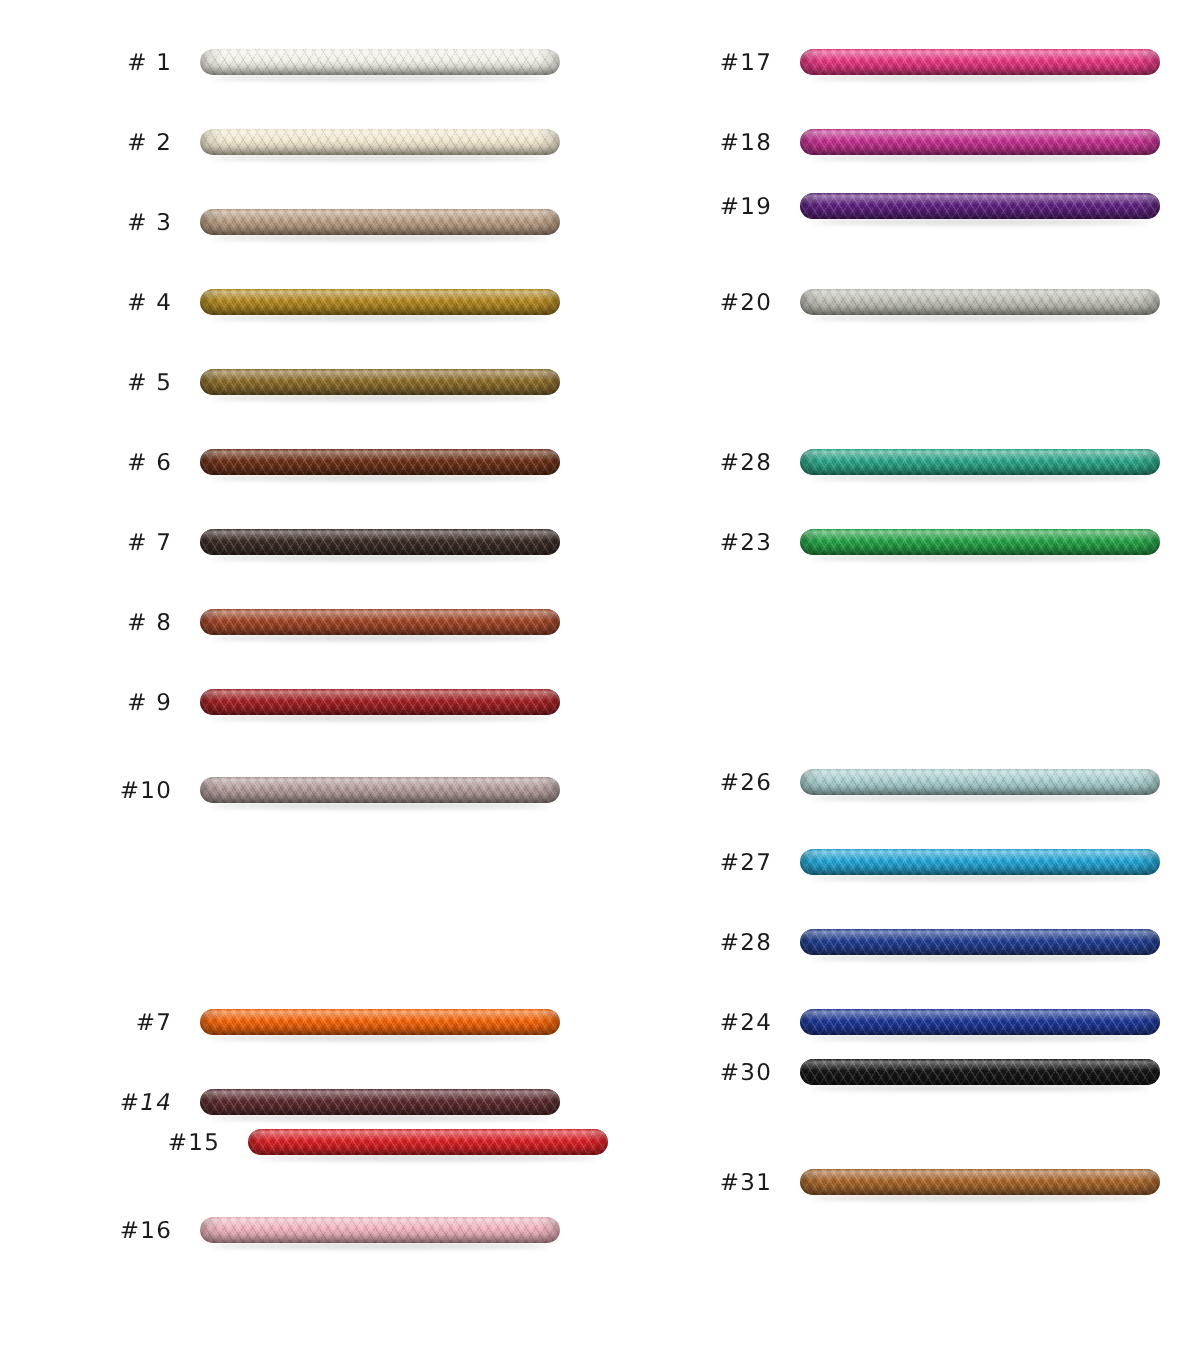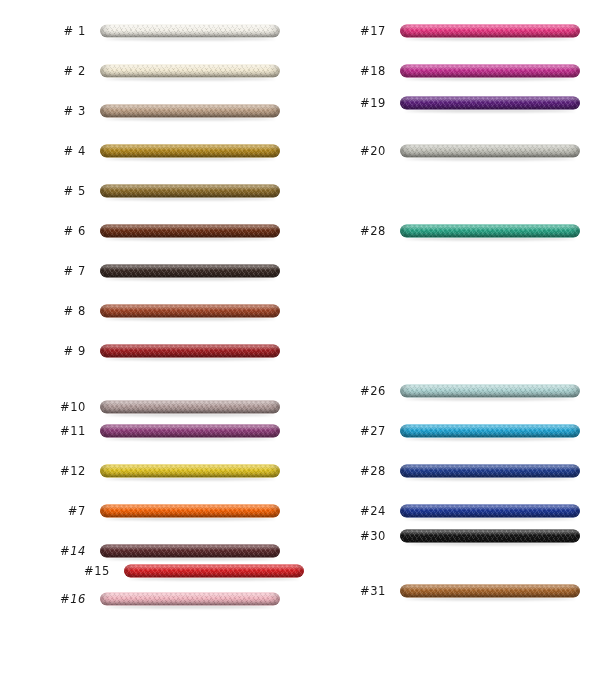--- a/index.html
+++ b/index.html
@@ -242,46 +242,24 @@
         <div class="swatch-label"># 9</div>
         <div class="swatch-bar-wrap">
           <div class="swatch-bar" style="background-color: rgb(160, 31, 34);">
             <div class="weave"></div>
             <div class="shade"></div>
             <div class="ends"></div>
           </div>
           <div class="drop"></div>
         </div>
       </div>
-      <div class="swatch-row" style="top: 388px;">
+      <div class="swatch-row" style="top: 376px;">
         <div class="swatch-label">#10</div>
         <div class="swatch-bar-wrap">
           <div class="swatch-bar" style="background-color: rgb(176, 154, 152);">
-            <div class="weave"></div>
-            <div class="shade"></div>
-            <div class="ends"></div>
-          </div>
-          <div class="drop"></div>
-        </div>
-      </div>
-      <div class="swatch-row" style="top: 412px;">
-        <div class="swatch-label">#11</div>
-        <div class="swatch-bar-wrap">
-          <div class="swatch-bar" style="background-color: rgb(141, 61, 120);">
-            <div class="weave"></div>
-            <div class="shade"></div>
-            <div class="ends"></div>
-          </div>
-          <div class="drop"></div>
-        </div>
-      </div>
-      <div class="swatch-row" style="top: 452px;">
-        <div class="swatch-label">#12</div>
-        <div class="swatch-bar-wrap">
-          <div class="swatch-bar" style="background-color: rgb(221, 192, 33);">
             <div class="weave"></div>
             <div class="shade"></div>
             <div class="ends"></div>
           </div>
           <div class="drop"></div>
         </div>
       </div>
       <div class="swatch-row" style="top: 492px;">
         <div class="swatch-label">#7</div>
         <div class="swatch-bar-wrap">
@@ -308,21 +286,21 @@
         <div class="swatch-label">#15</div>
         <div class="swatch-bar-wrap">
           <div class="swatch-bar" style="background-color: rgb(216, 31, 36);">
             <div class="weave"></div>
             <div class="shade"></div>
             <div class="ends"></div>
           </div>
           <div class="drop"></div>
         </div>
       </div>
-      <div class="swatch-row" style="top: 580px; font-style: italic;">
+      <div class="swatch-row" style="top: 596px;">
         <div class="swatch-label">#16</div>
         <div class="swatch-bar-wrap">
           <div class="swatch-bar" style="background-color: rgb(240, 179, 189);">
             <div class="weave"></div>
             <div class="shade"></div>
             <div class="ends"></div>
           </div>
           <div class="drop"></div>
         </div>
       </div>
@@ -376,20 +354,31 @@
         <div class="swatch-label">#28</div>
         <div class="swatch-bar-wrap">
           <div class="swatch-bar" style="background-color: rgb(42, 163, 133);">
             <div class="weave"></div>
             <div class="shade"></div>
             <div class="ends"></div>
           </div>
           <div class="drop"></div>
         </div>
       </div>
+      <div class="swatch-row" style="top: 252px;">
+        <div class="swatch-label">#23</div>
+        <div class="swatch-bar-wrap">
+          <div class="swatch-bar" style="background-color: rgb(35, 160, 68);">
+            <div class="weave"></div>
+            <div class="shade"></div>
+            <div class="ends"></div>
+          </div>
+          <div class="drop"></div>
+        </div>
+      </div>
       <div class="swatch-row" style="top: 372px;">
         <div class="swatch-label">#26</div>
         <div class="swatch-bar-wrap">
           <div class="swatch-bar" style="background-color: rgb(168, 207, 206);">
             <div class="weave"></div>
             <div class="shade"></div>
             <div class="ends"></div>
           </div>
           <div class="drop"></div>
         </div>

